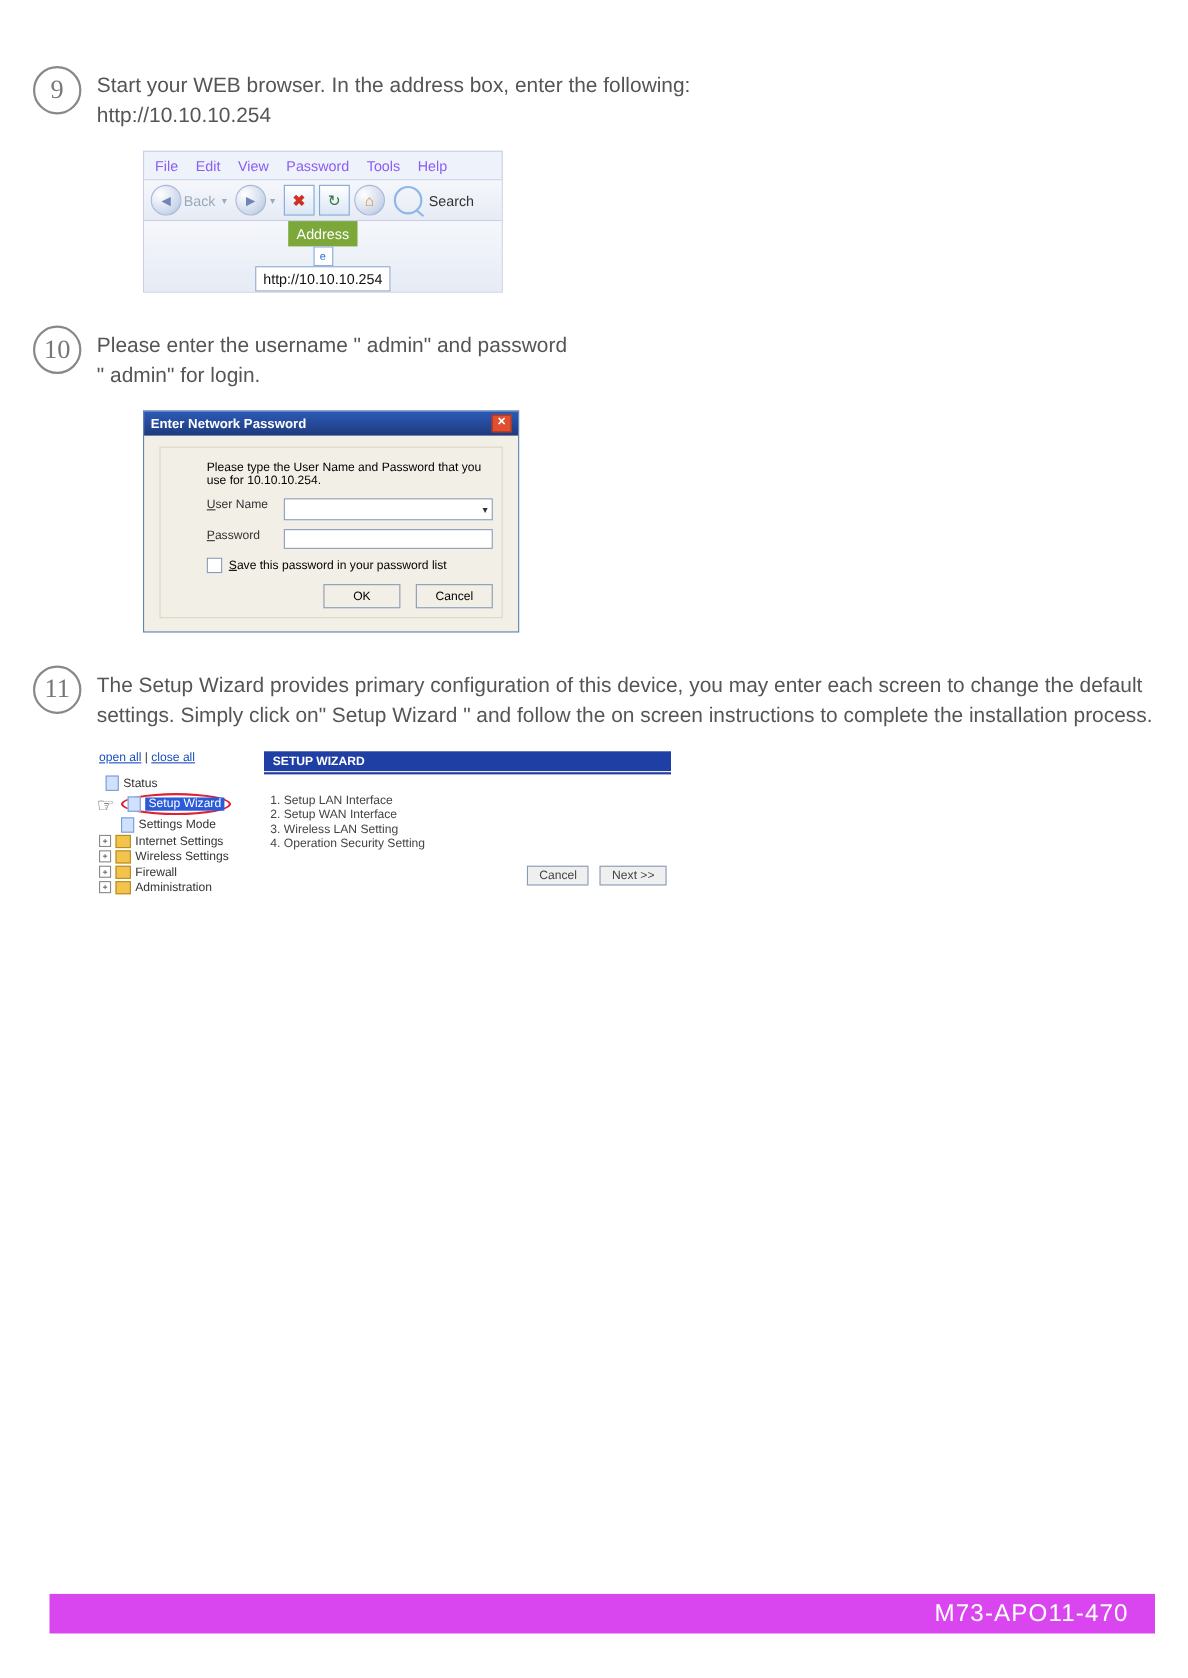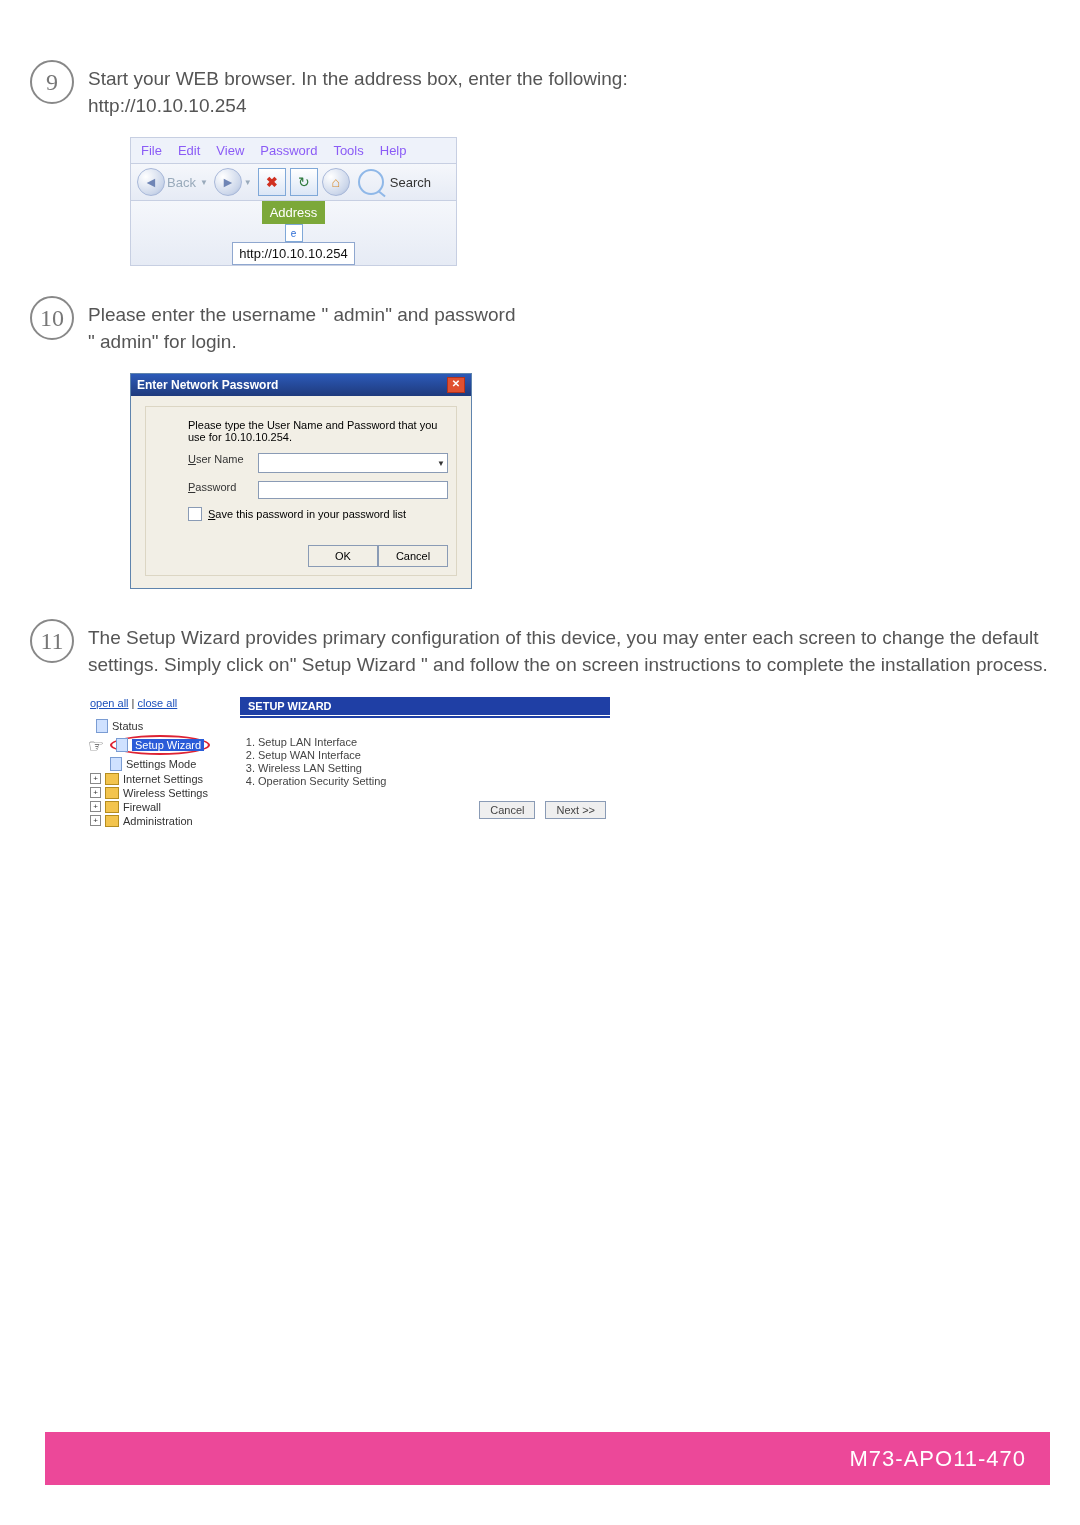--- a/index.html
+++ b/index.html
@@ -181,21 +181,21 @@
   }
   .pw-label { width: 70px; color:#333; }
   .pw-input {
     flex:1; height:16px; border:1px solid #8a9bb5; background:#fff;
   }
   .pw-select {
     flex:1; height:18px; border:1px solid #8a9bb5; background:#fff;
     display:flex; justify-content:flex-end; align-items:center; padding-right:2px;
   }
   .pw-caret { font-size:8px; color:#333; }
-  .pw-btns { display:flex; justify-content:flex-end; margin-top:24px; }
+  .pw-btns { display:flex; justify-content:flex-end; gap:14px; margin-top:10px; }
   .pw-btn {
     width:68px; height:20px; border:1px solid #8a9bb5; background:#f2efe6;
     display:flex; align-items:center; justify-content:center; font-size:11px;
   }
   .pw-check { width:12px; height:12px; border:1px solid #8a9bb5; background:#fff; margin-right:6px; }
   .pw-innerbox { border:1px solid #dcd6c4; padding:8px; }
 
   
   .wiz {
     margin-left: 60px;
@@ -242,22 +242,22 @@
   .wiz-ol li { list-style:decimal; margin:1px 0; }
   .wiz-buttons { display:flex; justify-content:flex-end; gap:10px; margin-top:14px; }
   .wiz-btn {
     border:1px solid #8a9bb5; background:#efefef; padding:2px 10px; font-size:11px;
   }
 
   
   .footer {
     position:absolute;
     left:45px; right:30px; bottom:40px;
-    height:53px;
-    background:#ec4899;
+    height:36px;
+    background:#d946ef;
     color:#fff;
     display:flex;
     align-items:center;
     justify-content:flex-end;
     padding-right:24px;
     font-size:22px;
     letter-spacing:1px;
   }
 </style>
 </head>

